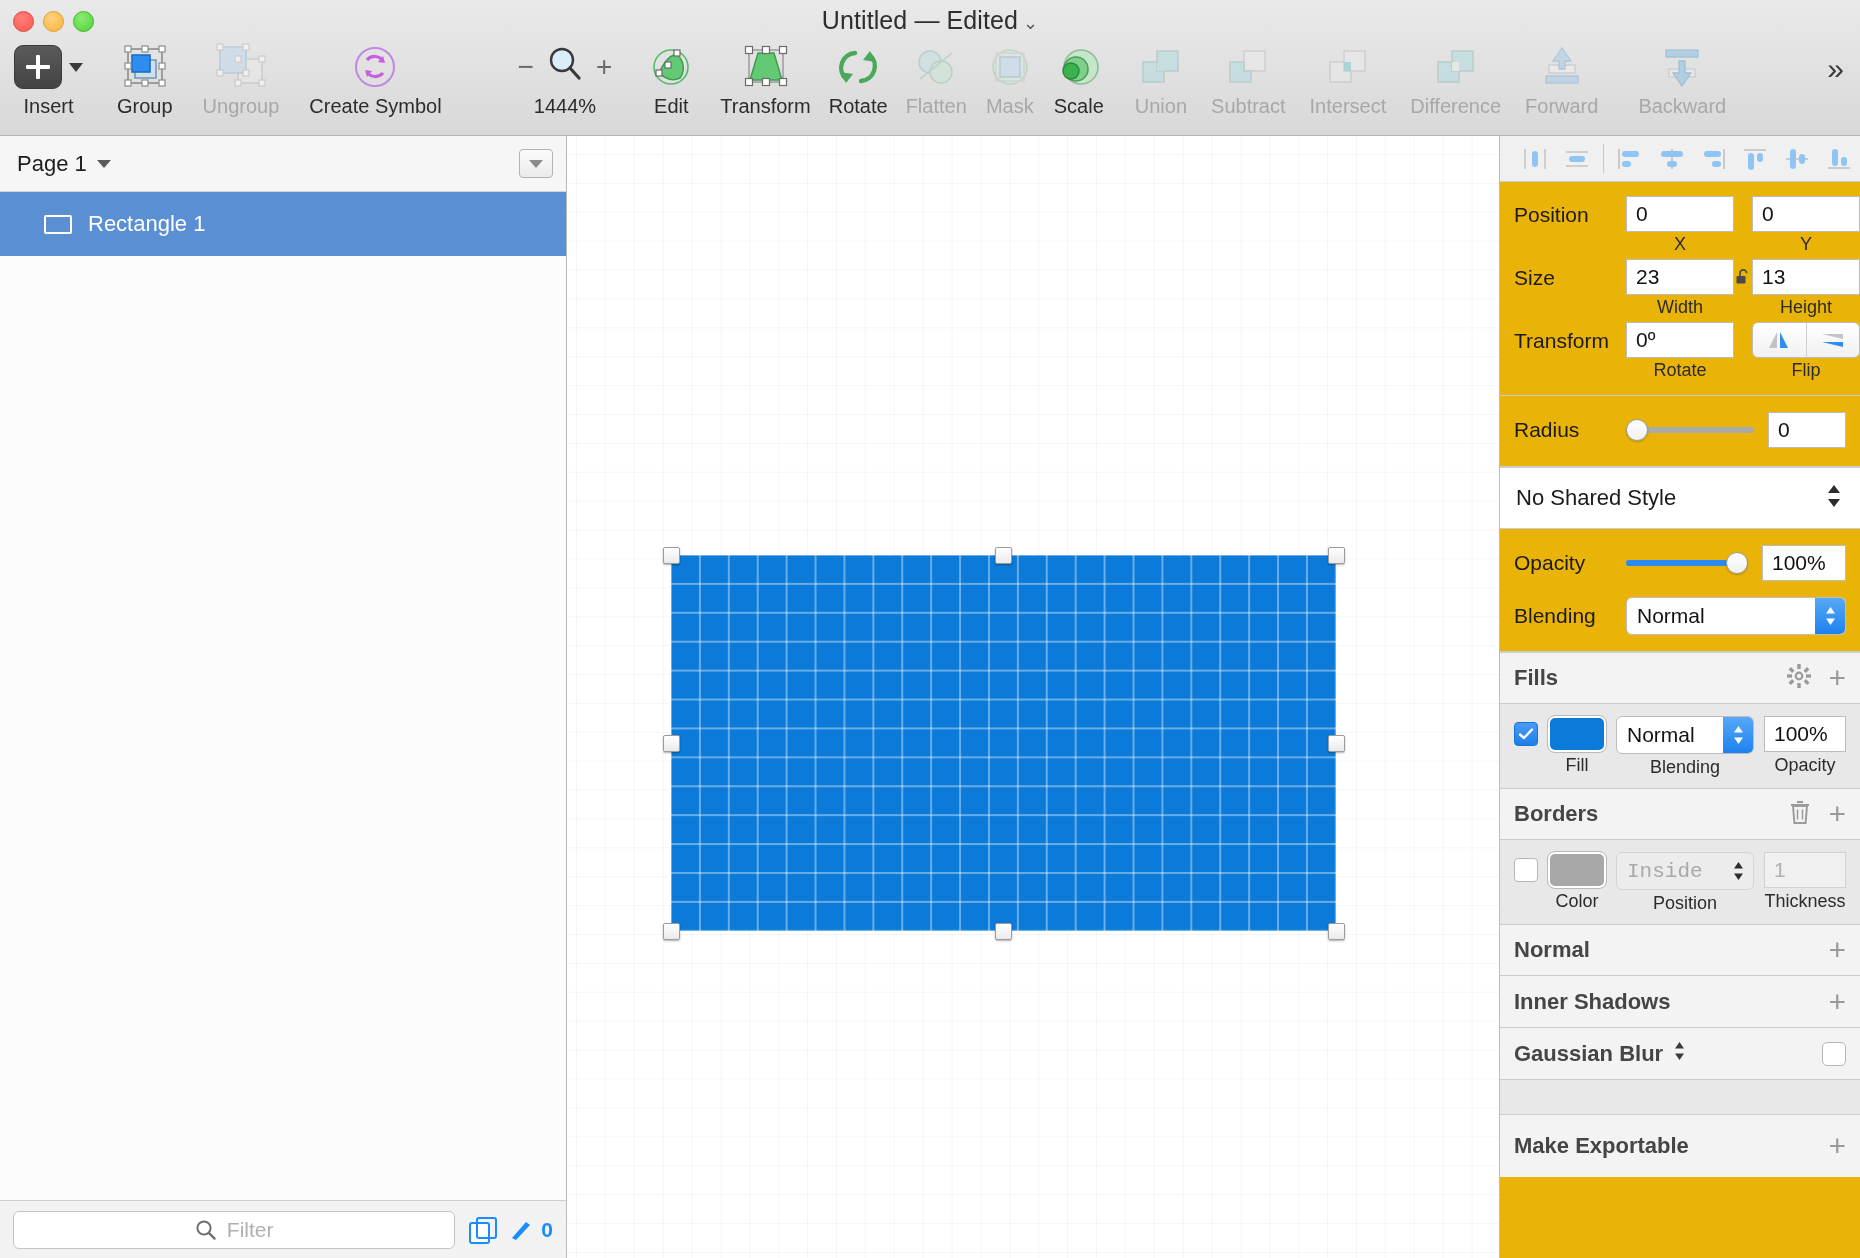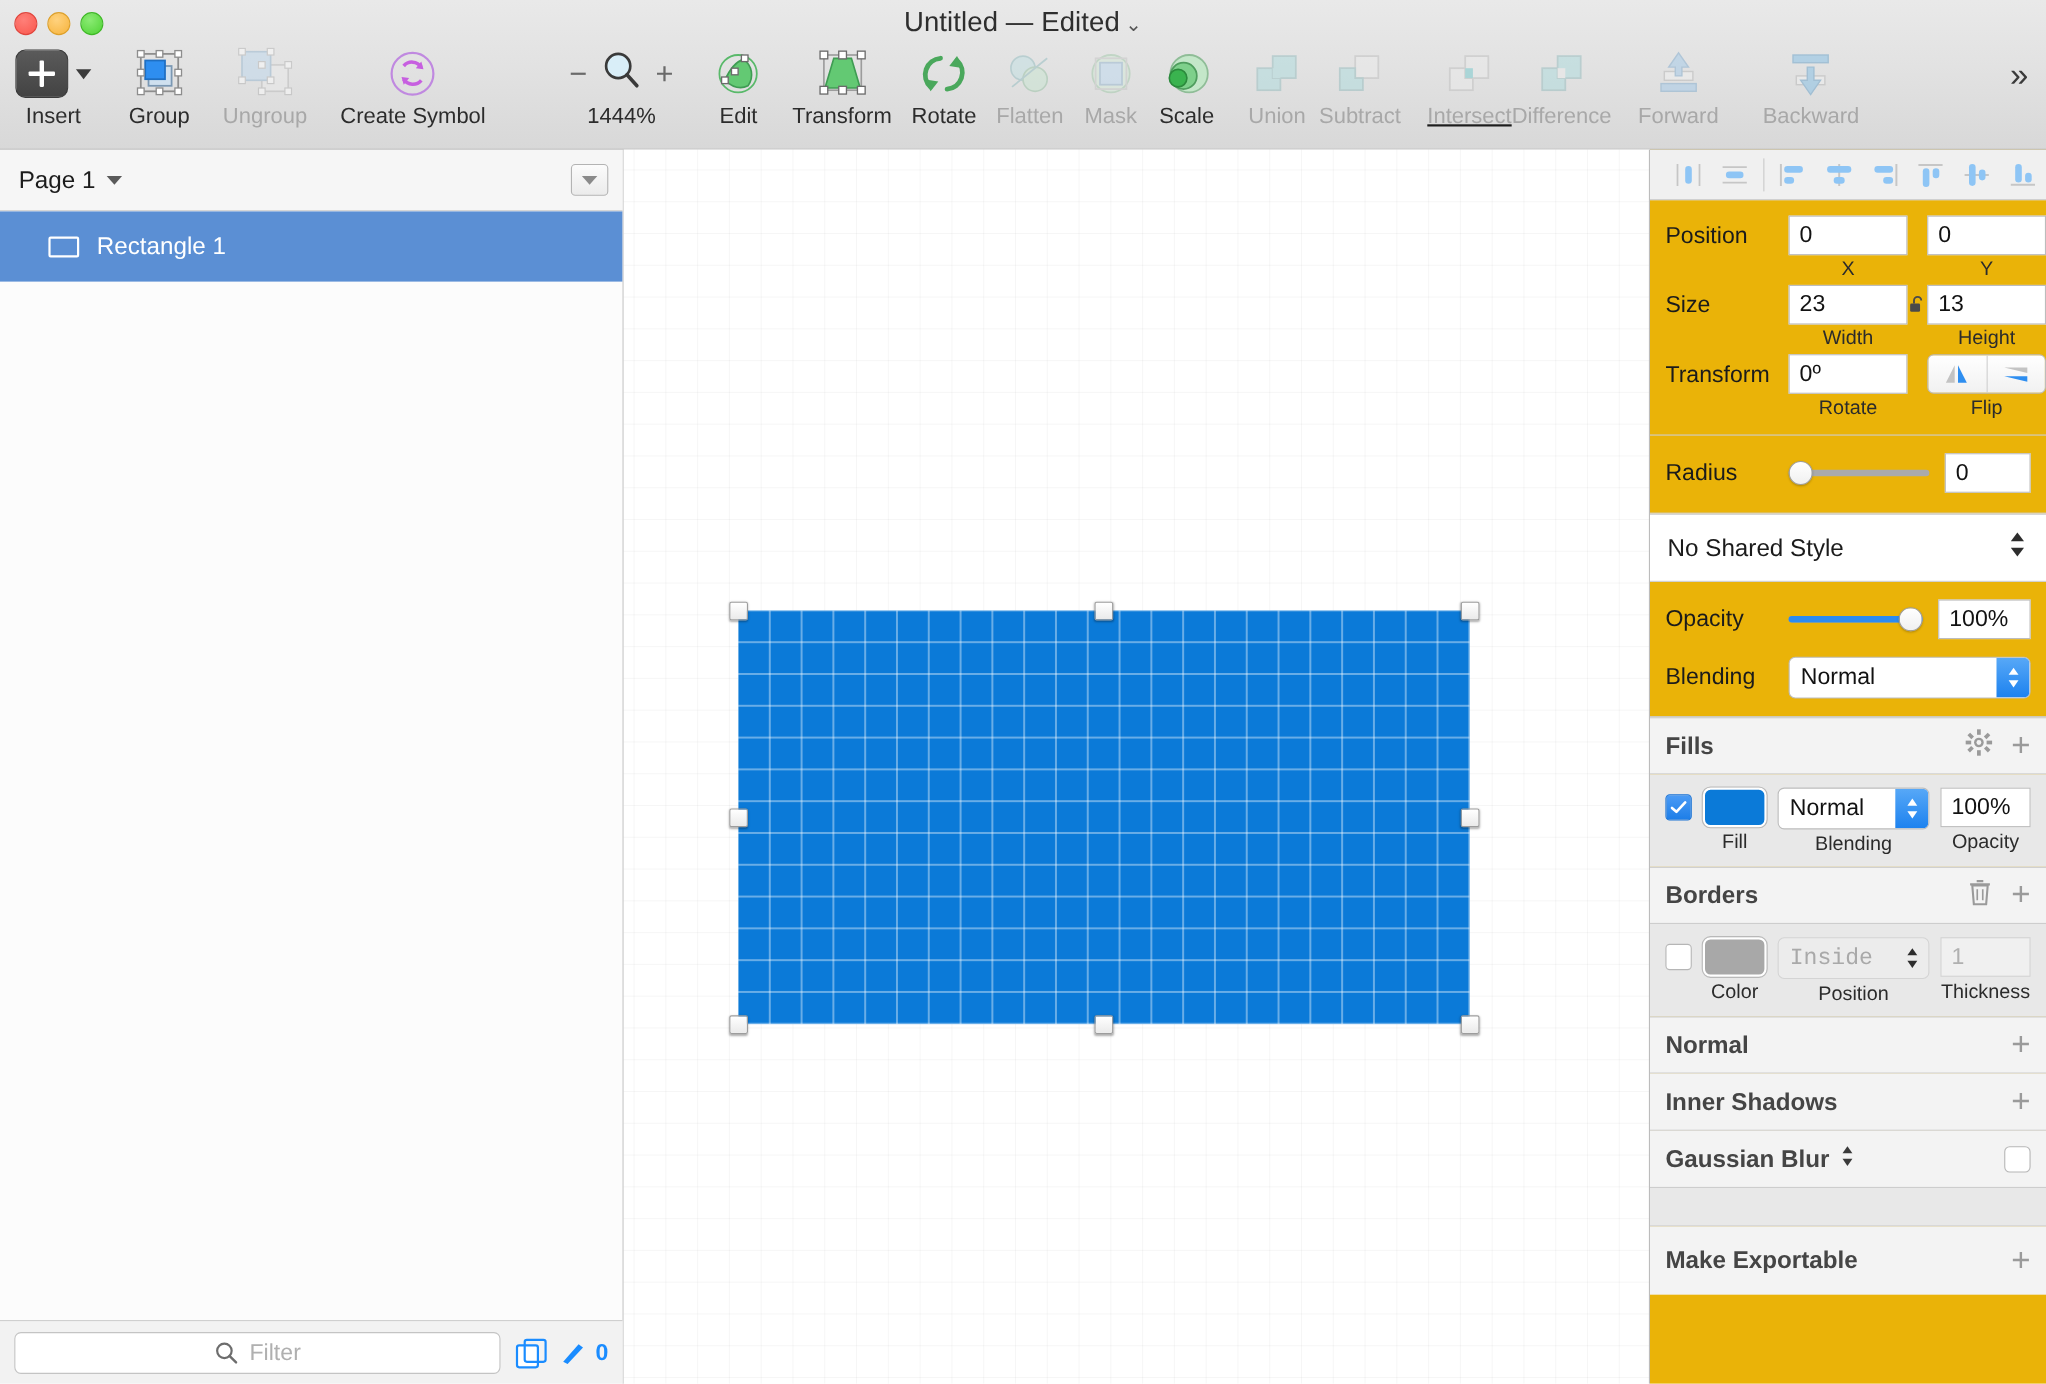--- a/index.html
+++ b/index.html
@@ -651,40 +651,40 @@
         <div class="tb-item" style="margin-right:30px;">
       <span class="tb-glyph">
             <svg width="52" height="48" viewBox="0 0 52 48">
       <circle cx="28" cy="24" r="17" fill="#c4e7c9" stroke="#8fbd97" stroke-width="1.6"></circle>
       <circle cx="23" cy="26" r="12" fill="#7ed08b" stroke="#4f9d5e" stroke-width="1.6"></circle>
       <circle cx="18" cy="28" r="8" fill="#3ab34f" stroke="#2b8a3c" stroke-width="1.5"></circle>
     </svg>
           </span>
       <span class="tb-label">Scale</span>
     </div>
-        <div class="tb-item disabled" style="margin-right:12px;">
+        <div class="tb-item disabled" style="margin-right:24px;">
       <span class="tb-glyph">
             <svg width="48" height="46" viewBox="0 0 48 46">
       <rect x="6" y="18" width="21" height="20" fill="#a9dbdd" stroke="#8fb9bb" stroke-width="1.6"></rect>
       <rect x="20" y="7" width="21" height="20" fill="#a9dbdd" stroke="#8fb9bb" stroke-width="1.6"></rect>
       <rect x="20" y="18" width="7" height="9" fill="#a9dbdd" stroke="none"></rect>
     </svg>
           </span>
       <span class="tb-label">Union</span>
     </div>
         <div class="tb-item disabled" style="margin-right:24px;">
       <span class="tb-glyph">
             <svg width="48" height="46" viewBox="0 0 48 46">
       <rect x="20" y="7" width="21" height="20" fill="#ececec" stroke="#bdbdbd" stroke-width="1.6"></rect>
       <path d="M6 18 H20 V27 H27 V38 H6 Z" fill="#a9dbdd" stroke="#8fb9bb" stroke-width="1.6"></path>
     </svg>
           </span>
       <span class="tb-label">Subtract</span>
     </div>
-        <div class="tb-item disabled" style="text-decoration:underline;">
+        <div class="tb-item disabled" style="margin-right:24px;">
       <span class="tb-glyph">
             <svg width="48" height="46" viewBox="0 0 48 46">
       <rect x="6" y="18" width="21" height="20" fill="#ececec" stroke="#bdbdbd" stroke-width="1.6"></rect>
       <rect x="20" y="7" width="21" height="20" fill="#ececec" stroke="#bdbdbd" stroke-width="1.6"></rect>
       <rect x="20" y="18" width="7" height="9" fill="#6fc9cd" stroke="none"></rect>
     </svg>
           </span>
       <span class="tb-label">Intersect</span>
     </div>
         <div class="tb-item disabled" style="margin-right:24px;">

